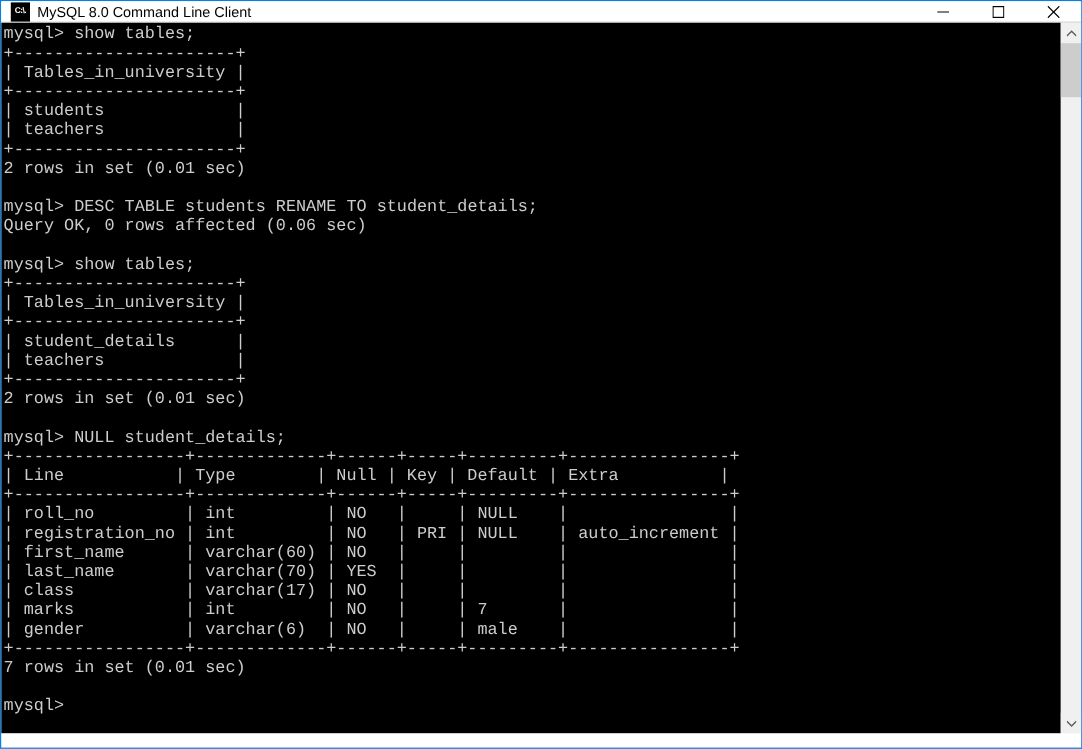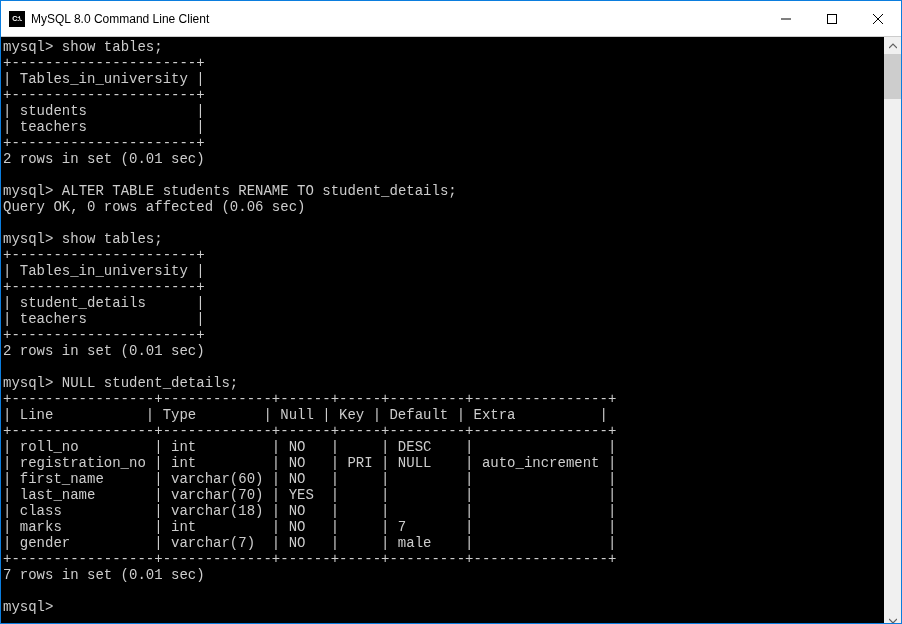--- a/index.html
+++ b/index.html
@@ -6,21 +6,21 @@
     body {
       font-family: "Segoe UI", Tahoma, sans-serif;
       font-size: 12px;
       background: #fff;
       width: 902px;
       height: 624px;
       overflow: hidden;
       border: 1px solid #0b7dde;
     }
     .titlebar {
-      height: 36px;
+      height: 18px;
       background: #fff;
       display: flex;
       align-items: center;
       border-bottom: 1px solid #ccc;
     }
     .titlebar-icon {
       width: 16px;
       height: 16px;
       margin: 0 6px 0 8px;
       background: #000;
@@ -123,43 +123,43 @@
 <div class="terminal-wrap">
   <div class="terminal"><span>mysql&gt;</span> <span>show tables;</span>
 <span>+----------------------+</span>
 <span>| Tables_in_university |</span>
 <span>+----------------------+</span>
 <span>| students             |</span>
 <span>| teachers             |</span>
 <span>+----------------------+</span>
 <span>2 rows in set (0.01 sec)</span>
 
-<span>mysql&gt;</span> <span>ALTER TABLE students RENAME TO student_details;</span>
+<span>mysql&gt;</span> <span>DESC TABLE students RENAME TO student_details;</span>
 <span>Query OK, 0 rows affected (0.06 sec)</span>
 
 <span>mysql&gt;</span> <span>show tables;</span>
 <span>+----------------------+</span>
 <span>| Tables_in_university |</span>
 <span>+----------------------+</span>
 <span>| student_details      |</span>
 <span>| teachers             |</span>
 <span>+----------------------+</span>
 <span>2 rows in set (0.01 sec)</span>
 
 <span>mysql&gt;</span> <span>NULL student_details;</span>
 <span>+-----------------+-------------+------+-----+---------+----------------+</span>
 <span>| Line           | Type        | Null | Key | Default | Extra          |</span>
 <span>+-----------------+-------------+------+-----+---------+----------------+</span>
-<span>| roll_no         | int         | NO   |     | DESC    |                |</span>
+<span>| roll_no         | int         | NO   |     | NULL    |                |</span>
 <span>| registration_no | int         | NO   | PRI | NULL    | auto_increment |</span>
 <span>| first_name      | varchar(60) | NO   |     |         |                |</span>
 <span>| last_name       | varchar(70) | YES  |     |         |                |</span>
-<span>| class           | varchar(18) | NO   |     |         |                |</span>
+<span>| class           | varchar(17) | NO   |     |         |                |</span>
 <span>| marks           | int         | NO   |     | 7       |                |</span>
-<span>| gender          | varchar(7)  | NO   |     | male    |                |</span>
+<span>| gender          | varchar(6)  | NO   |     | male    |                |</span>
 <span>+-----------------+-------------+------+-----+---------+----------------+</span>
 <span>7 rows in set (0.01 sec)</span>
 
 <span>mysql&gt;</span></div>
   <div class="scrollbar">
     <div class="scrollbar-arrow">
       <svg viewBox="0 0 8 8">
           <path d="M0 6 L4 2 L8 6" fill="none" stroke="#606060" stroke-width="1.2"></path>
         </svg>
     </div>

